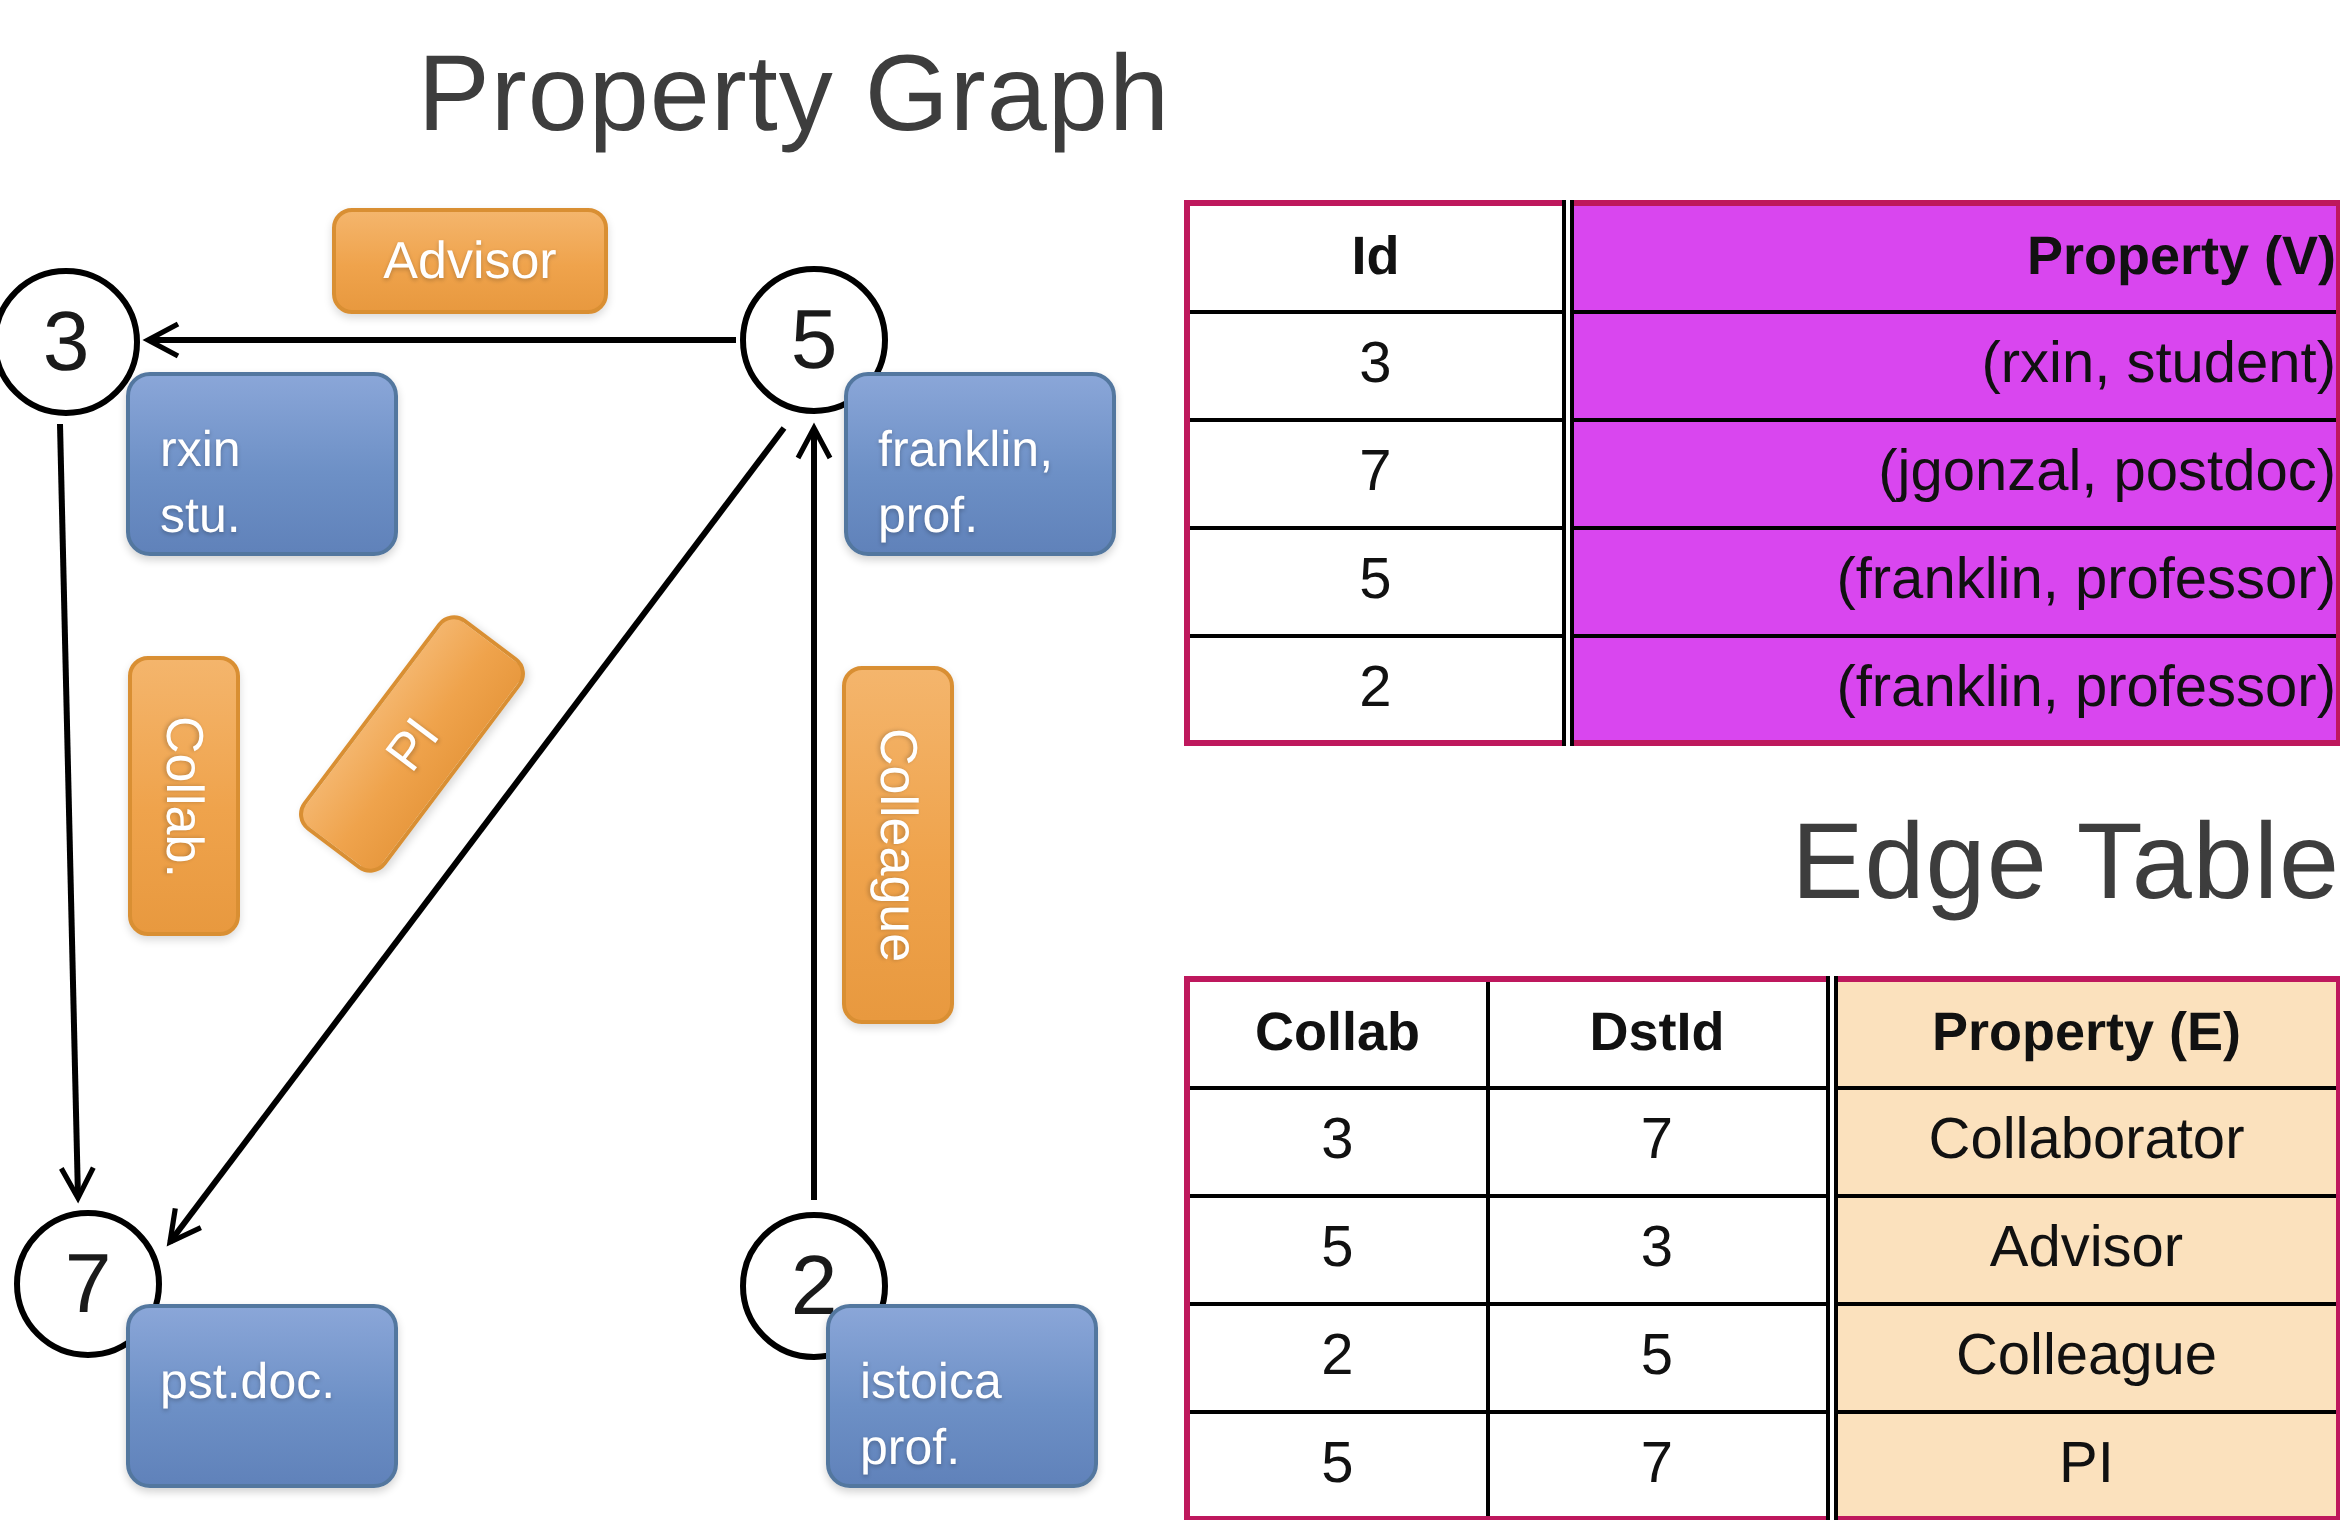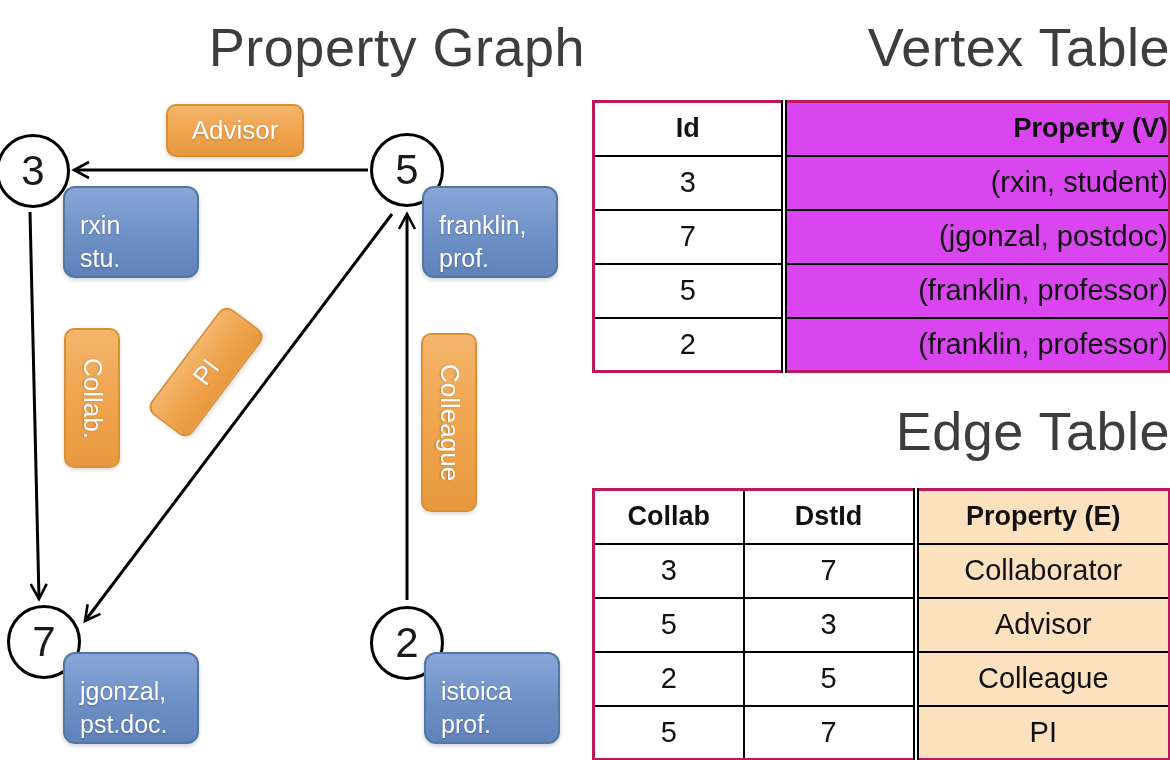--- a/index.html
+++ b/index.html
@@ -38,21 +38,21 @@
     border-radius:12px; border:2px solid #53779f;
     background:linear-gradient(180deg,#8aa6d8 0%, #6d90c6 55%, #6082ba 100%);
     color:#fff; font-size:25px; line-height:33px;
     padding:21px 4px 0 15px; text-shadow:0 1px 2px rgba(0,0,0,.25);
     box-shadow:0 2px 4px rgba(0,0,0,.18);
   }
   .vbox span { display:block; }
   #vbox-3 { left:63px;  top:186px; }
   #vbox-5 { left:422px; top:186px; }
   #vbox-7 { left:63px;  top:652px; }
-  #vbox-2 { left:424px; top:652px; }
+  #vbox-2 { left:413px; top:652px; }
 
   
   .ebox {
     position:absolute; z-index:3; border-radius:10px;
     border:2px solid #d98f33;
     background:linear-gradient(180deg,#f4b56c 0%, #efa34c 55%, #e8993f 100%);
     color:#fff; font-size:26px;
     display:flex; align-items:center; justify-content:center;
     text-shadow:0 1px 2px rgba(0,0,0,.22);
     box-shadow:0 2px 4px rgba(0,0,0,.15);
@@ -83,21 +83,20 @@
   #vertex-table .propcol { background:#d946ef; border-left:6px double #000;text-align:right; }
   #edge-table { left:592px; top:488px; width:576px; }
   #edge-table .propcol { background:#fbe1bd; border-left:6px double #000; }
 </style>
 </head>
 <body>
 
 <div id="canvas">
 
   <div id="graph-title" class="big-title">Property Graph</div>
-  <div id="vertex-title" class="big-title">Vertex Table</div>
   <div id="edge-title" class="big-title">Edge Table</div>
 
   <svg id="edge-svg" width="585" height="760">
     <defs>
       <marker id="arrow" markerUnits="userSpaceOnUse" markerWidth="22" markerHeight="22" refX="17" refY="10" orient="auto">
         <path d="M2,2 L17,10 L2,18" fill="none" stroke="#000" stroke-width="2.6"></path>
       </marker>
     </defs>
     <line class="edge-line" x1="368" y1="170" x2="74" y2="170" marker-end="url(#arrow)"></line>
     <line class="edge-line" x1="30" y1="212" x2="39" y2="599" marker-end="url(#arrow)"></line>
@@ -120,21 +119,20 @@
 
   <div id="vbox-3" class="vbox">
     <span>rxin</span>
     <span>stu.</span>
   </div>
   <div id="vbox-5" class="vbox">
     <span>franklin,</span>
     <span>prof.</span>
   </div>
   <div id="vbox-7" class="vbox">
-    <span>jgonzal,</span>
     <span>pst.doc.</span>
   </div>
   <div id="vbox-2" class="vbox">
     <span>istoica</span>
     <span>prof.</span>
   </div>
 
   <div id="elabel-advisor" class="ebox">
     <span>Advisor</span>
   </div>

